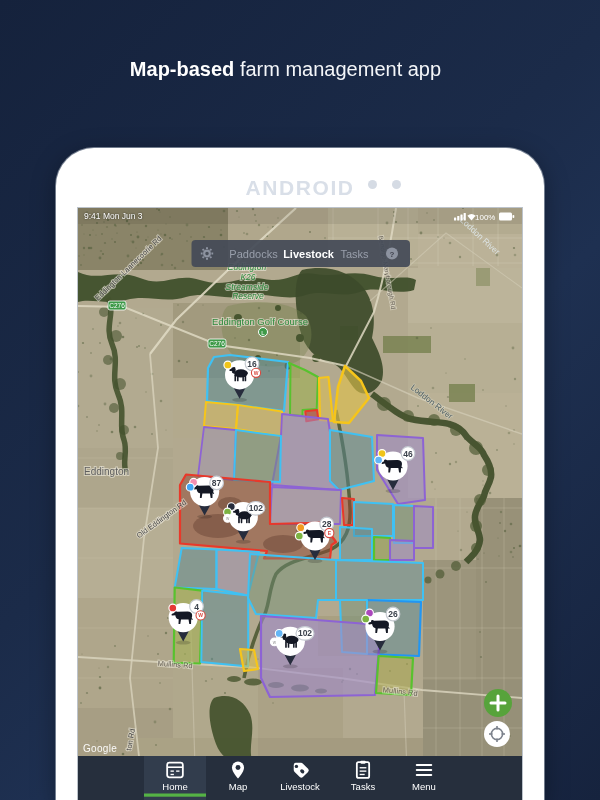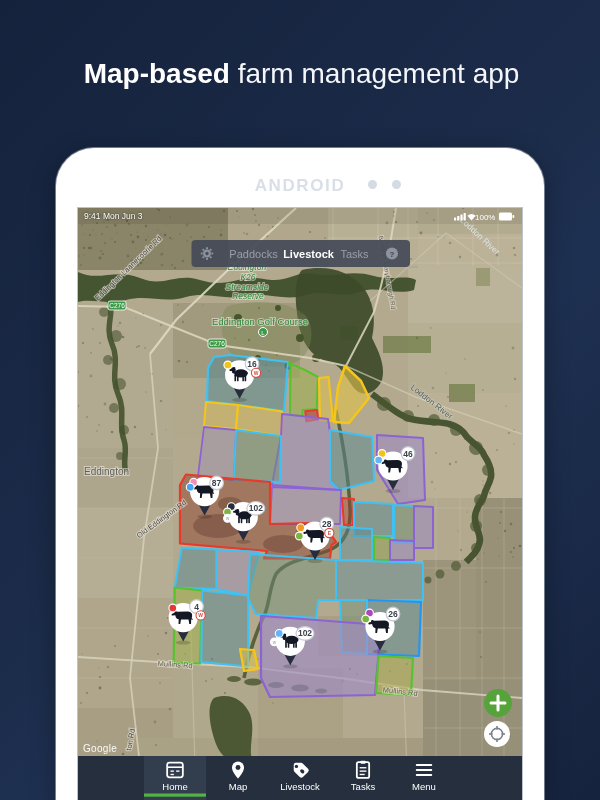--- a/index.html
+++ b/index.html
@@ -4,25 +4,25 @@
 <style>
   html,body{margin:0;padding:0;}
   body{width:600px;height:800px;overflow:hidden;position:relative;
        font-family:"Liberation Sans", sans-serif;
        background:linear-gradient(135deg,#15223c 0%,#1b2b49 45%,#1e3051 60%,#16233e 100%);}
   .abs{position:absolute;}
 </style>
 </head>
 <body>
 
-<div class="abs" style="left:16px;top:58px;width:571px;text-align:center;color:#ffffff;font-size:28px;letter-spacing:0px;"><b>Map-based</b> <span style="font-weight:400;color:#f4f6f9;">farm management app</span></div>
+<div class="abs" style="left:0;top:58px;width:571px;text-align:center;color:#ffffff;font-size:20px;letter-spacing:0px;"><b>Map-based</b> <span style="font-weight:400;color:#f4f6f9;">farm management app</span></div>
 
 <div class="abs" style="left:56px;top:148px;width:488px;height:652px;background:#ffffff;border-radius:38px 38px 0 0;box-shadow:0 0 0 1px rgba(190,198,210,0.55), 0 6px 24px rgba(0,0,0,0.35);"></div>
 
-<div class="abs" style="left:200px;top:176px;width:200px;text-align:center;color:#d9dfe8;font-size:17px;font-weight:bold;letter-spacing:1.6px;">ANDROID</div>
+<div class="abs" style="left:200px;top:176px;width:200px;text-align:center;color:#d9dfe8;font-size:21px;font-weight:bold;letter-spacing:1.6px;">ANDROID</div>
 
 <div class="abs" style="left:368px;top:180px;width:9px;height:9px;border-radius:50%;background:#d5dbe4;"></div>
 
 <div class="abs" style="left:392px;top:180px;width:9px;height:9px;border-radius:50%;background:#d5dbe4;"></div>
 
 <div class="abs" style="left:78px;top:208px;width:444px;height:592px;outline:1px solid #bcc3cb;">
 <svg width="444" height="592" viewBox="0 0 444 592">
 
 <rect x="0" y="0" width="444" height="592" fill="#b2a98f"></rect>
 

